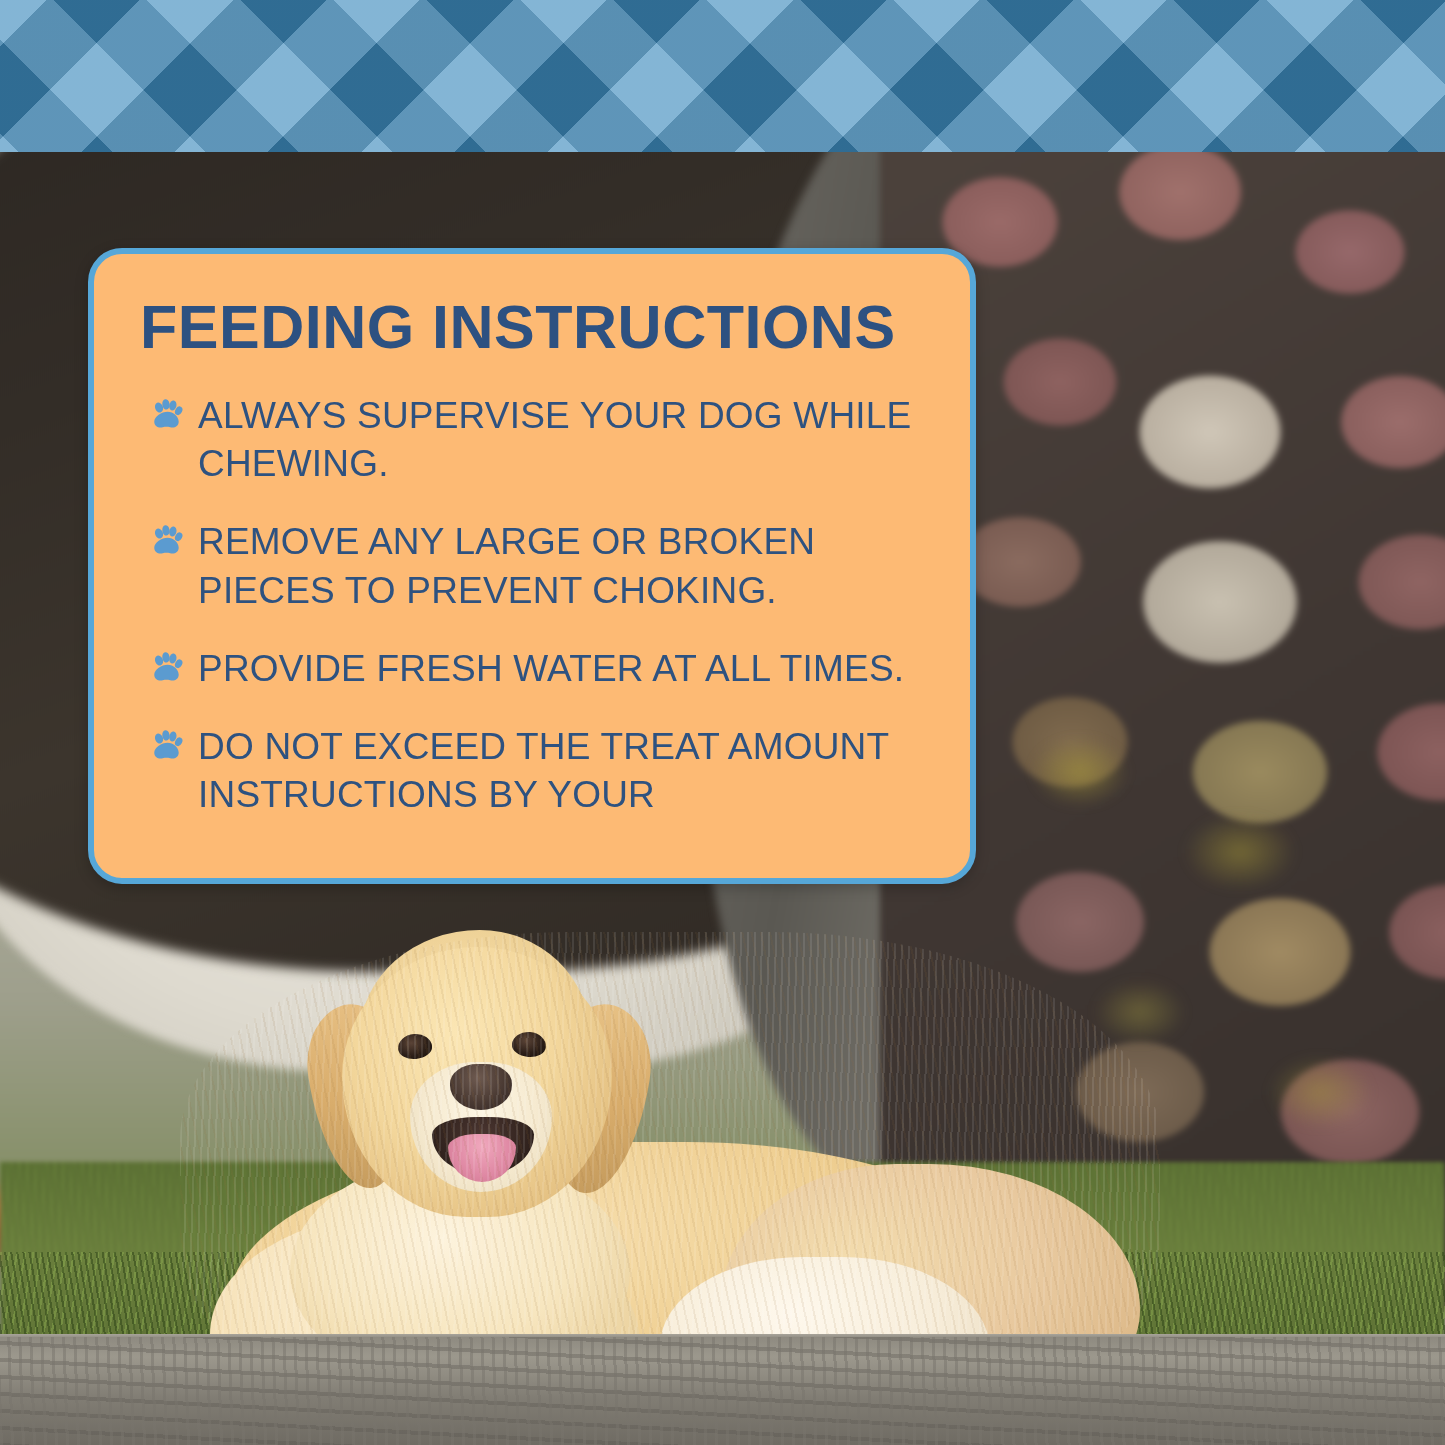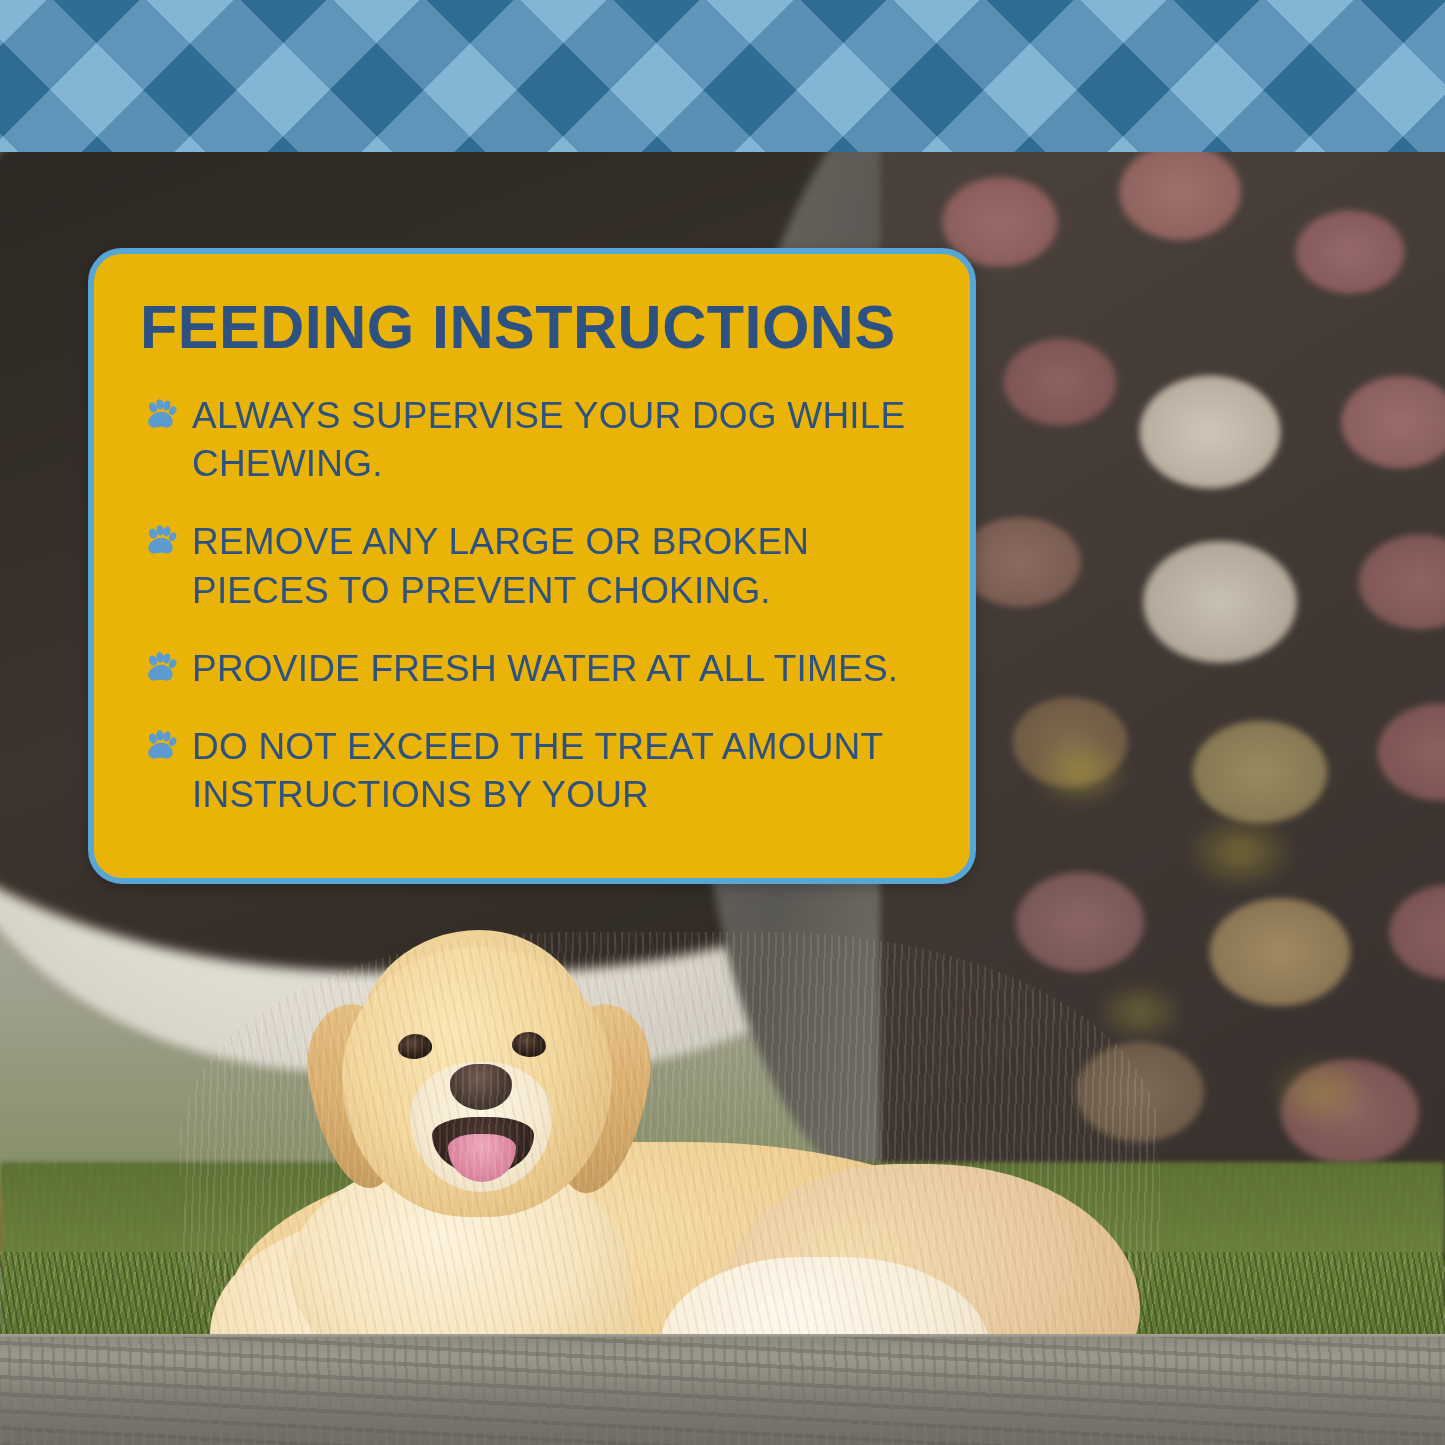--- a/index.html
+++ b/index.html
@@ -355,36 +355,36 @@
   }
 
   
   #card {
     position: absolute;
     left: 88px;
     top: 248px;
     width: 888px;
     height: 636px;
     box-sizing: border-box;
-    background: #eab308;
+    background: #fdba74;
     border: 6px solid #56A7D8;
     border-radius: 34px;
     box-shadow: 0 4px 14px rgba(0,0,0,0.22);
     padding: 42px 46px 0 46px;
   }
   #card-title {
     font-size: 61px;
     font-weight: 700;
     letter-spacing: 0.5px;
     color: #2D5181;
     line-height: 1.02;
     margin: 0 0 34px 0;
     white-space: nowrap;
   }
-  .bullet-list { margin: 4px; padding: 0; list-style: none; }
+  .bullet-list { margin: 10px; padding: 0; list-style: none; }
   .bullet {
     display: flex;
     align-items: flex-start;
     margin-bottom: 30px;
   }
   .paw-icon {
     flex: 0 0 auto;
     width: 34px;
     height: 34px;
     margin-top: 6px;

